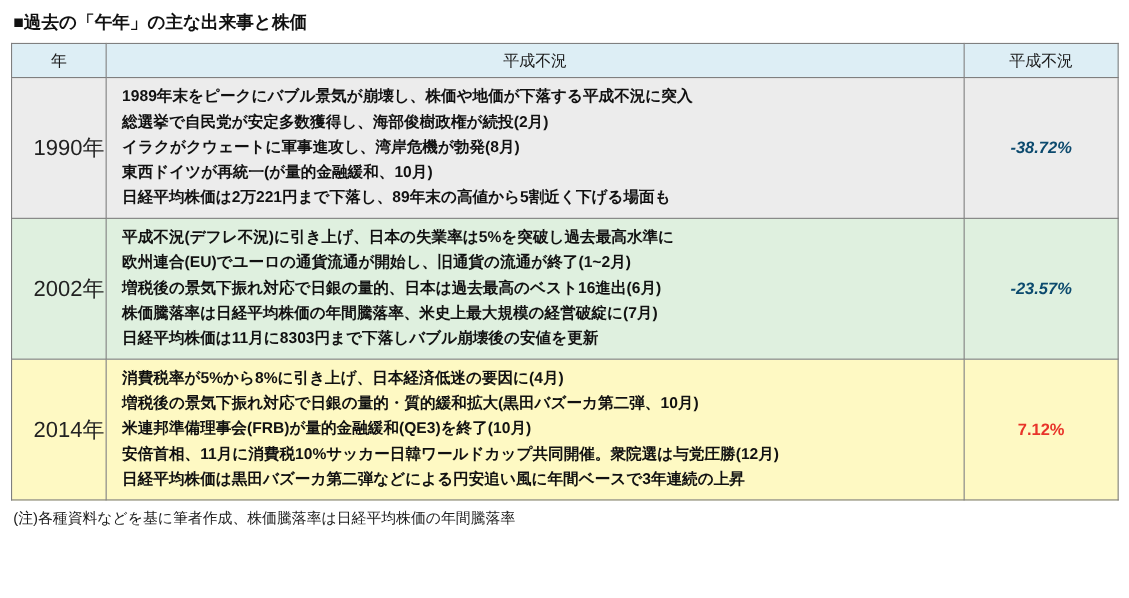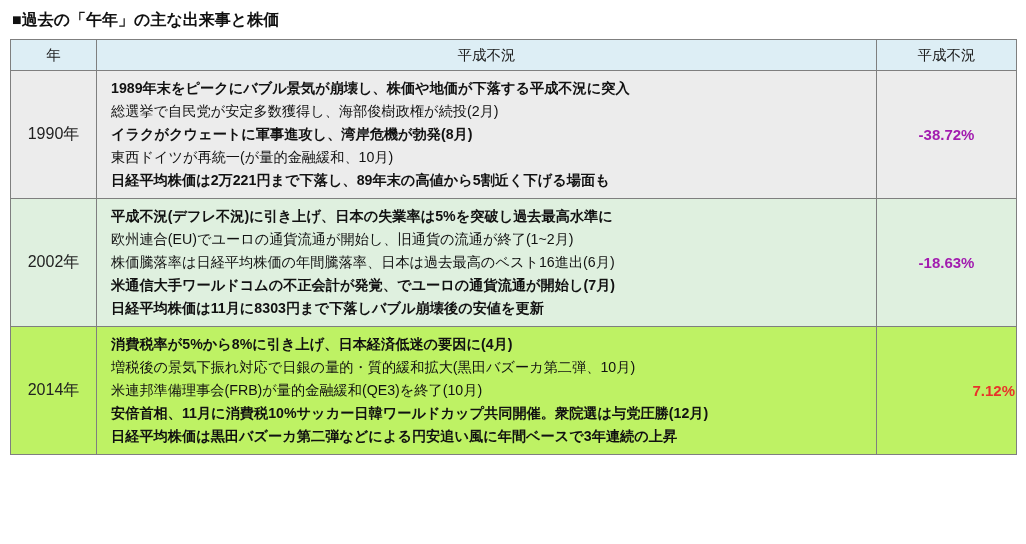--- a/index.html
+++ b/index.html
@@ -46,53 +46,54 @@
     vertical-align: middle;
   }
   .col-year { width: 86px; }
   .col-events { width: 780px; }
   .col-rate { width: 140px; }
 
   tbody td {
     vertical-align: middle;
   }
   td.year-cell {
-    text-align: center;
-    font-size: 16px;
+    text-align: right;
+    font-size: 20px;
     color: #222222;
   }
   td.rate-cell {
     text-align: center;
     font-size: 15px;
     font-weight: bold;
   }
   td.events-cell {
     padding: 6px 0 6px 0;
   }
   ul.events {
     list-style: none;
     margin: 0;
     padding: 0 8px 0 14px;
   }
   ul.events li {
     font-size: 14.2px;
     line-height: 1.62;
     color: #111111;
     white-space: nowrap;
+    font-weight: bold;
   }
   ul.events li.bold {
     font-weight: bold;
   }
   
   tr.r1990 td { background: #ececec; }
   tr.r2002 td { background: #dff0df; }
-  tr.r2014 td { background: #bef264; }
+  tr.r2014 td { background: #fef9c3; }
 
-  tr.r1990 .rate-cell, tr.r2002 .rate-cell { color: #a21caf; }
-  tr.r2014 .rate-cell { color: #e8342a; text-align: right; }
+  tr.r1990 .rate-cell, tr.r2002 .rate-cell { color: #0c4a6e; font-style: italic; }
+  tr.r2014 .rate-cell { color: #e8342a; }
 
   .note {
     margin-top: 7px;
     font-size: 13.5px;
     color: #1a1a1a;
     padding-left: 2px;
     white-space: nowrap;
   }
 </style>
 </head>
@@ -130,39 +131,40 @@
         </td>
         <td class="rate-cell">-38.72%</td>
       </tr>
 
       <tr class="r2002">
         <td class="year-cell">2002年</td>
         <td class="events-cell">
           <ul class="events">
             <li class="bold">平成不況(デフレ不況)に引き上げ、日本の失業率は5%を突破し過去最高水準に</li>
             <li>欧州連合(EU)でユーロの通貨流通が開始し、旧通貨の流通が終了(1~2月)</li>
-            <li>株価騰落率は日経平均株価の年間騰落率、日本は過去最高のベスト16進出(6月)</li>
-            <li class="bold">米通信大手ワールドコムの不正会計が発覚、でユーロの通貨流通が開始し(7月)</li>
+            <li>増税後の景気下振れ対応で日銀の量的、日本は過去最高のベスト16進出(6月)</li>
+            <li class="bold">株価騰落率は日経平均株価の年間騰落率、米史上最大規模の経営破綻に(7月)</li>
             <li class="bold">日経平均株価は11月に8303円まで下落しバブル崩壊後の安値を更新</li>
           </ul>
         </td>
-        <td class="rate-cell">-18.63%</td>
+        <td class="rate-cell">-23.57%</td>
       </tr>
 
       <tr class="r2014">
         <td class="year-cell">2014年</td>
         <td class="events-cell">
           <ul class="events">
             <li class="bold">消費税率が5%から8%に引き上げ、日本経済低迷の要因に(4月)</li>
             <li>増税後の景気下振れ対応で日銀の量的・質的緩和拡大(黒田バズーカ第二弾、10月)</li>
             <li>米連邦準備理事会(FRB)が量的金融緩和(QE3)を終了(10月)</li>
             <li class="bold">安倍首相、11月に消費税10%サッカー日韓ワールドカップ共同開催。衆院選は与党圧勝(12月)</li>
             <li class="bold">日経平均株価は黒田バズーカ第二弾などによる円安追い風に年間ベースで3年連続の上昇</li>
           </ul>
         </td>
         <td class="rate-cell">7.12%</td>
       </tr>
 
     </tbody>
   </table>
 
+  <div class="note">(注)各種資料などを基に筆者作成、株価騰落率は日経平均株価の年間騰落率</div>
 
 </div>
 
 </body></html>

